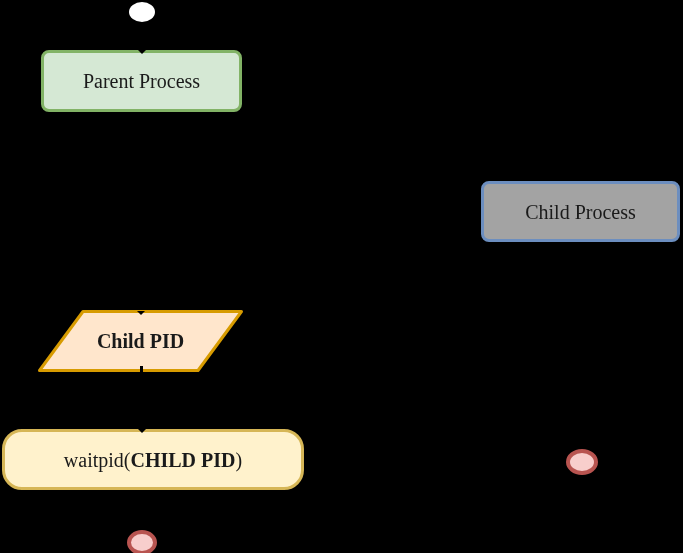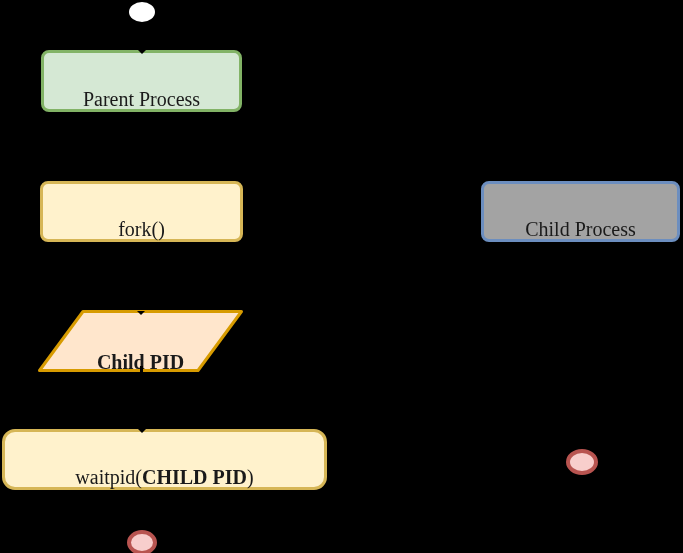--- a/index.html
+++ b/index.html
@@ -4,34 +4,34 @@
 <style>
   html,body{margin:0;padding:0;background:#000;}
   .canvas{
     position:relative;width:683px;height:553px;background:#000000;
     overflow:hidden;
     font-family:"Liberation Serif","DejaVu Serif",serif;
     color:#1a1a1a;
   }
   .node{
     position:absolute;box-sizing:border-box;
-    display:flex;align-items:flex-end;justify-content:center;
+    display:flex;align-items:center;justify-content:center;
     font-size:20px;line-height:1;text-align:center;
   }
   .rounded{border:3px solid;border-radius:8px;}
   .ellipse{border-radius:50%;}
 
   #start{left:129px;top:2px;width:26px;height:20px;}
   #parent{left:41px;top:50px;width:201px;height:62px;}
   #fork{left:40px;top:181px;width:203px;height:61px;}
   #child{left:481px;top:181px;width:199px;height:61px;}
   #childPid{left:38px;top:310px;width:205px;height:62px;}
   #childPid svg{position:absolute;left:0;top:0;}
   #childPid .pgram-label{position:relative;font-weight:bold;}
-  #waitpid{left:2px;top:429px;width:325px;height:61px;border-radius:13px;}
+  #waitpid{left:2px;top:429px;width:302px;height:61px;border-radius:20px;}
   #endParent{left:127px;top:530px;width:30px;height:25px;border:4px solid;}
   #endChild{left:566px;top:449px;width:32px;height:26px;border:4px solid;}
 
   
   .notch{position:absolute;}
   .notch.tri{width:8px;height:4px;clip-path:polygon(0 0,100% 0,50% 100%);}
   .notch.stub{width:3px;height:7px;}
   #notchParent{left:138px;top:50px;}
   #notchPgramTop{left:137px;top:311px;}
   #notchPgramBottom{left:140px;top:366px;}
@@ -41,23 +41,20 @@
 <body>
 
 <div class="canvas">
 
   <div id="start" class="node ellipse" style="background-color: rgb(255, 255, 255);"></div>
 
   <div id="parent" class="node rounded" style="background-color: rgb(213, 232, 212); border-color: rgb(130, 179, 102);">
     <span>Parent Process</span>
   </div>
 
-  <div id="fork" class="node rounded" style="background-color: rgb(255, 242, 204); border-color: rgb(214, 182, 86);">
-    <span>fork()</span>
-  </div>
 
   <div id="child" class="node rounded" style="background-color: #a3a3a3; border-color: rgb(108, 142, 191);">
     <span>Child Process</span>
   </div>
 
   <div id="childPid" class="node">
     <svg width="205" height="62" viewBox="0 0 205 62">
       <polygon points="45,1.5 203.5,1.5 160,60.5 1.5,60.5" stroke-width="3" stroke-linejoin="round" fill="#ffe6cc" stroke="#d79b00"></polygon>
     </svg>
     <span class="pgram-label">Child PID</span>

